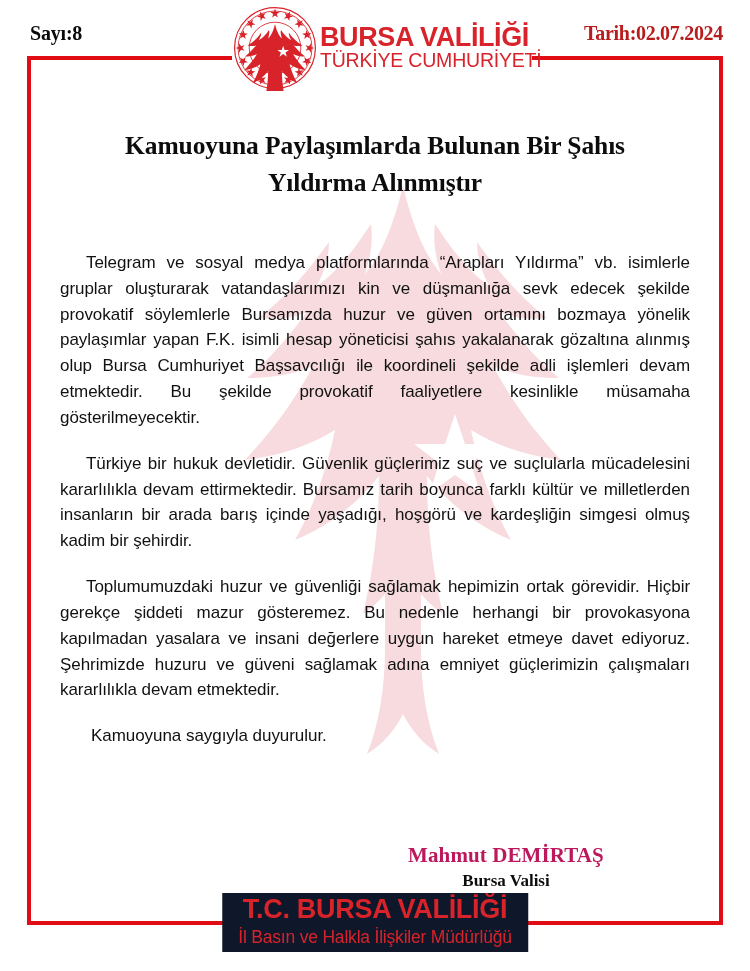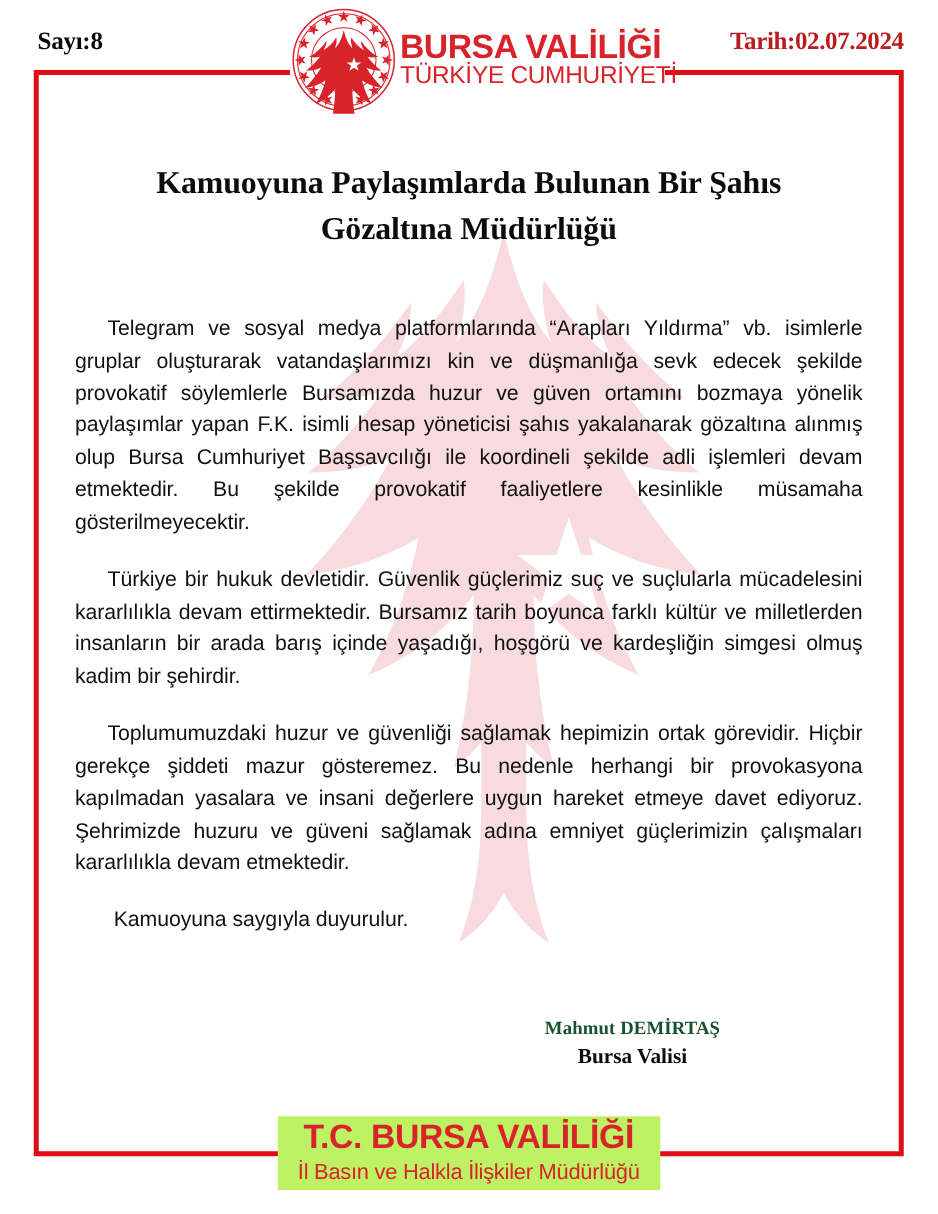--- a/index.html
+++ b/index.html
@@ -188,41 +188,42 @@
     text-align: center;
   }
   #sig-inner {
     display: inline-block;
     text-align: center;
     margin-left: 300px;
   }
   #sig-name {
     font-family: "Liberation Serif", "DejaVu Serif", serif;
     font-weight: bold;
-    font-size: 15px;
-    color: #14532d;
+    font-size: 21px;
+    color: #be185d;
     letter-spacing: 0.1px;
     white-space: nowrap;
+    margin-top: 28px;
   }
   #sig-title {
     font-family: "Liberation Serif", "DejaVu Serif", serif;
     font-weight: bold;
     font-size: 17px;
     color: #0c0c0c;
     margin-top: 3px;
     white-space: nowrap;
   }
 
   
   #footer {
     position: absolute;
     left: 50%;
     transform: translateX(-50%);
     top: 893px;
-    background: #bef264;
+    background: #0f172a;
     padding: 2px 16px 4px 16px;
     text-align: center;
     z-index: 9;
   }
 
   #footer-line1 {
     font-family: "Liberation Sans", "DejaVu Sans", sans-serif;
     font-weight: bold;
     font-size: 27px;
     color: #d8232a;
@@ -360,21 +361,21 @@
     <div id="org-names">
       <div id="org-line2">BURSA VALİLİĞİ</div>
       <div id="org-line1">TÜRKİYE CUMHURİYETİ</div>
     </div>
   </div>
 
   <div id="content">
 
     <h1 id="doc-title">
       <span class="tl">Kamuoyuna Paylaşımlarda Bulunan Bir Şahıs</span>
-      <span class="tl">Gözaltına Müdürlüğü</span>
+      <span class="tl">Yıldırma Alınmıştır</span>
     </h1>
 
     <div id="body-text">
       <p>Telegram ve sosyal medya platformlarında “Arapları Yıldırma” vb. isimlerle gruplar oluşturarak vatandaşlarımızı kin ve düşmanlığa sevk edecek şekilde provokatif söylemlerle Bursamızda huzur ve güven ortamını bozmaya yönelik paylaşımlar yapan F.K. isimli hesap yöneticisi şahıs yakalanarak gözaltına alınmış olup Bursa Cumhuriyet Başsavcılığı ile koordineli şekilde adli işlemleri devam etmektedir. Bu şekilde provokatif faaliyetlere kesinlikle müsamaha gösterilmeyecektir.</p>
       <p>Türkiye bir hukuk devletidir. Güvenlik güçlerimiz suç ve suçlularla mücadelesini kararlılıkla devam ettirmektedir. Bursamız tarih boyunca farklı kültür ve milletlerden insanların bir arada barış içinde yaşadığı, hoşgörü ve kardeşliğin simgesi olmuş kadim bir şehirdir.</p>
       <p>Toplumumuzdaki huzur ve güvenliği sağlamak hepimizin ortak görevidir. Hiçbir gerekçe şiddeti mazur gösteremez. Bu nedenle herhangi bir provokasyona kapılmadan yasalara ve insani değerlere uygun hareket etmeye davet ediyoruz. Şehrimizde huzuru ve güveni sağlamak adına emniyet güçlerimizin çalışmaları kararlılıkla devam etmektedir.</p>
       <p id="closing">Kamuoyuna saygıyla duyurulur.</p>
     </div>
 
     <div id="signature">

